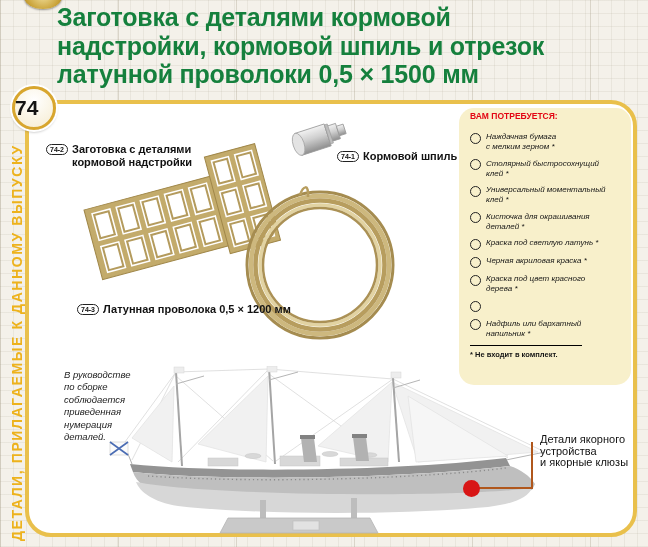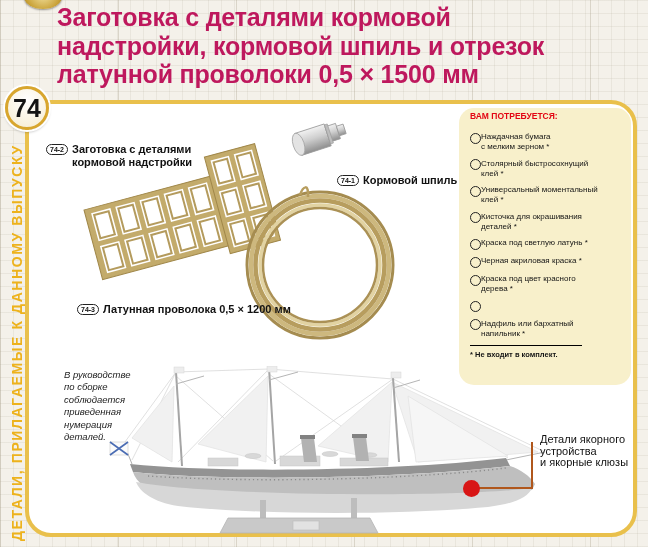--- a/index.html
+++ b/index.html
@@ -12,51 +12,51 @@
       repeating-linear-gradient(90deg, rgba(165,158,138,.14) 0 1px, transparent 1px 13px),
       repeating-linear-gradient(0deg, rgba(165,158,138,.14) 0 1px, transparent 1px 13px);
   }
   .abs{position:absolute;}
   .pre{white-space:pre-line;}
 
   
   .gold-disc{left:24px;top:-15px;width:38px;height:24px;border-radius:50%;
     background:radial-gradient(circle at 50% 35%, #f5e5a6, #c9a238 70%, #8f6d1c);
     box-shadow:0 1px 2px rgba(0,0,0,.4);}
-  .title{left:57px;top:3px;font-weight:bold;font-size:25px;line-height:28.5px;color:#be185d;letter-spacing:-0.2px;}
-
-  
-  .issue-badge{left:5px;top:86px;width:38px;height:38px;border-radius:50%;
+  .title{left:57px;top:3px;font-weight:bold;font-size:25px;line-height:28.5px;color:#15803d;letter-spacing:-0.2px;}
+
+  
+  .issue-badge{left:12px;top:86px;width:38px;height:38px;border-radius:50%;
     background:radial-gradient(circle at 50% 30%, #ffffff, #f6ecd0);
     border:3px solid #d8a62e;box-shadow:0 0 0 2px #fff,0 2px 3px rgba(0,0,0,.35);
-    display:flex;align-items:center;justify-content:center;
-    font-weight:bold;font-size:25px;color:#141414;z-index:6;}
+    display:flex;align-items:center;
+    font-weight:bold;font-size:21px;color:#141414;z-index:6;}
 
   
   .sidebar-label{left:9px;top:541px;transform:rotate(-90deg);transform-origin:0 0;
     width:420px;font-weight:bold;font-size:14px;letter-spacing:1.6px;color:#edb21c;white-space:nowrap;z-index:5;}
 
   
   .main-panel{left:25px;top:100px;width:604px;height:429px;background:#fff;
     border:4px solid #e9c04c;border-radius:26px;z-index:1;}
 
   
   .part-label{display:flex;gap:4px;align-items:flex-start;z-index:3;}
   .part-badge{flex:none;font-weight:bold;font-size:7px;line-height:9px;color:#111;
     border:1px solid #222;border-radius:8px;padding:0 3px;background:#fff;margin-top:1px;}
   .part-text{font-weight:bold;font-size:11px;line-height:12.5px;color:#111;}
   .lbl-sheet{left:46px;top:143px;}
-  .lbl-capstan{left:337px;top:150px;margin-top:24px;}
+  .lbl-capstan{left:337px;top:150px;}
   .lbl-wire{left:77px;top:303px;}
 
   
   .checklist{left:459px;top:108px;width:172px;height:277px;background:#f8f0cb;
     border-radius:15px;padding:3px 11px 0 11px;box-sizing:border-box;z-index:2;}
   .checklist-title{color:#e30613;font-weight:bold;font-size:8.5px;margin-bottom:11px;}
-  .chk-item{display:flex;margin-bottom:6.5px;}
+  .chk-item{display:flex;gap:5px;margin-bottom:6.5px;font-style:italic;}
   .chk-circle{flex:none;width:9px;height:9px;border:1.3px solid #222;border-radius:50%;margin-top:0.5px;background:transparent;}
   .chk-text{font-size:8px;line-height:10px;color:#141414;width:138px;}
   .chk-divider{width:112px;border-top:1.6px solid #000;margin:6px 0 4px 0;}
   .chk-footnote{font-weight:bold;font-size:7.5px;color:#141414;}
 
   
   .note{left:40px;top:369px;font-style:italic;font-size:9.5px;line-height:12.4px;color:#1c1c1c;z-index:4;margin-left:24px;}
   .callout-text{left:540px;top:434px;font-size:11px;line-height:11.5px;color:#111;z-index:5;}
   .callout-line-v{left:531px;top:442px;width:2px;height:47px;background:#b0571c;z-index:5;}
   .callout-line-h{left:470px;top:487px;width:63px;height:2px;background:#b0571c;z-index:5;}

